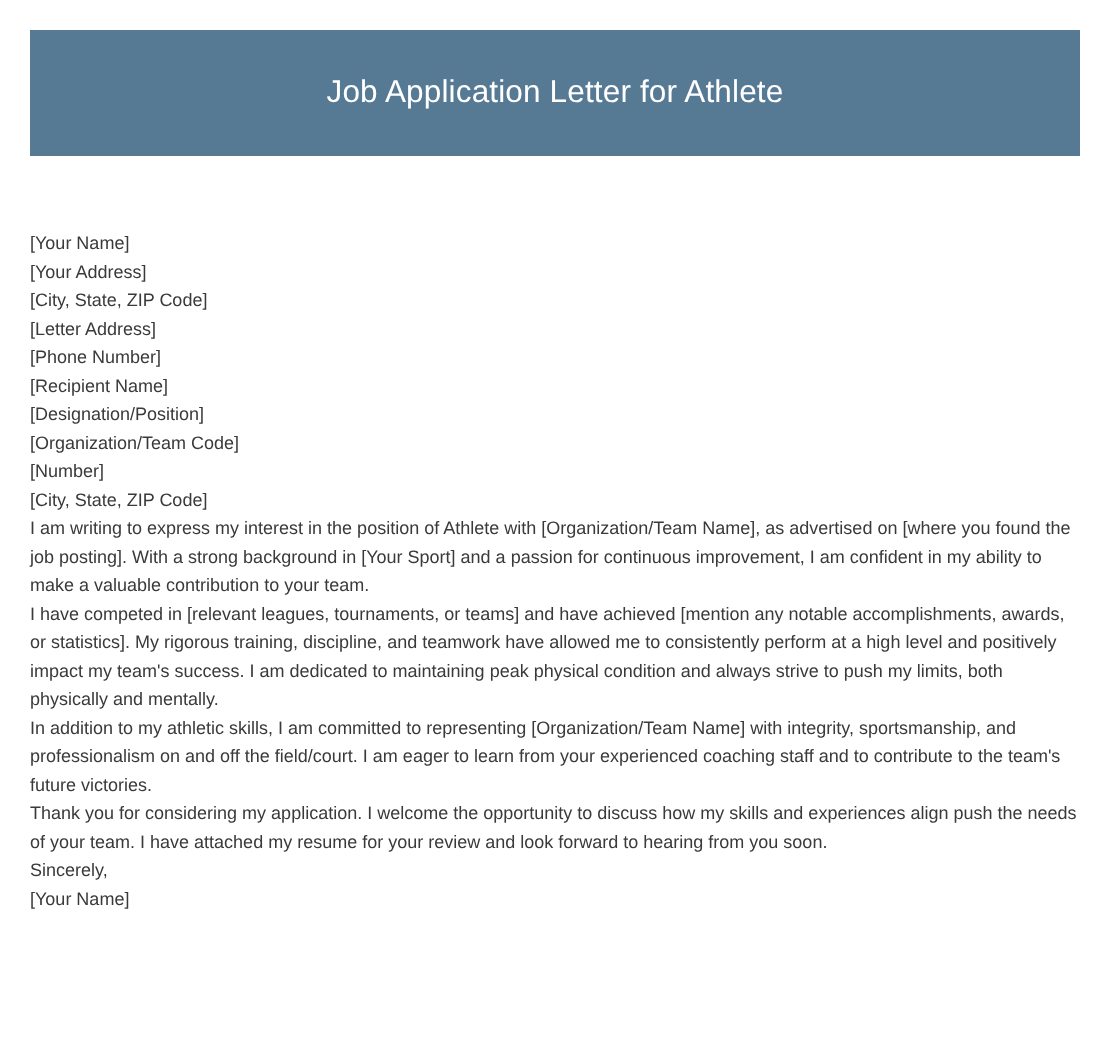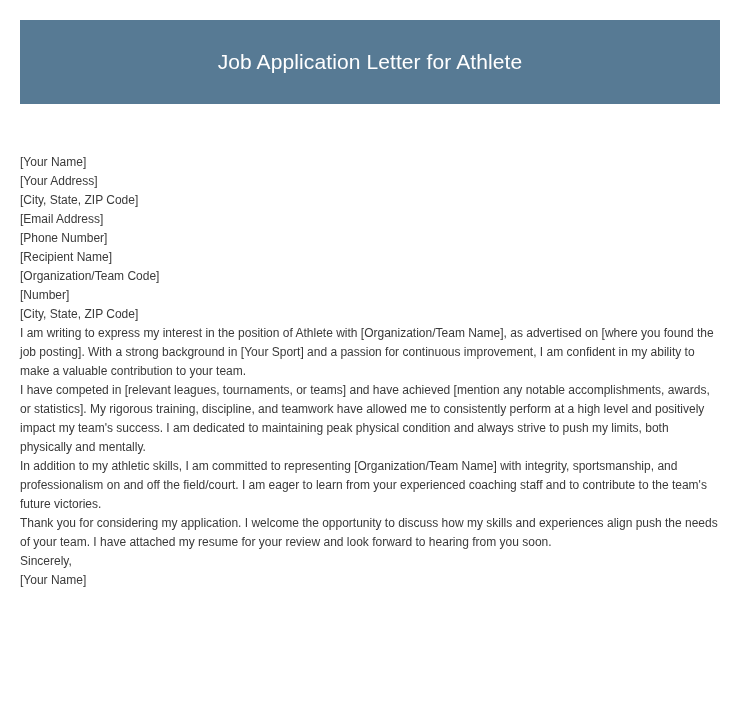--- a/index.html
+++ b/index.html
@@ -56,25 +56,26 @@
 
 <div class="header">
   <span class="header-title">Job Application Letter for Athlete</span>
 </div>
 
 <div class="letter">
   <div>
     <span class="line">[Your Name]</span>
     <span class="line">[Your Address]</span>
     <span class="line">[City, State, ZIP Code]</span>
-    <span class="line">[Email Address]</span>
+    <span class="line">[Letter Address]</span>
     <span class="line">[Phone Number]</span>
   </div>
   <div>
     <span class="line">[Recipient Name]</span>
+    <span class="line">[Designation/Position]</span>
     <span class="line">[Organization/Team Code]</span>
     <span class="line">[Number]</span>
     <span class="line">[City, State, ZIP Code]</span>
   </div>
   <p class="para">I am writing to express my interest in the position of Athlete with [Organization/Team Name], as advertised on [where you found the job posting]. With a strong background in [Your Sport] and a passion for continuous improvement, I am confident in my ability to make a valuable contribution to your team.</p>
   <p class="para">I have competed in [relevant leagues, tournaments, or teams] and have achieved [mention any notable accomplishments, awards, or statistics]. My rigorous training, discipline, and teamwork have allowed me to consistently perform at a high level and positively impact my team's success. I am dedicated to maintaining peak physical condition and always strive to push my limits, both physically and mentally.</p>
   <p class="para">In addition to my athletic skills, I am committed to representing [Organization/Team Name] with integrity, sportsmanship, and professionalism on and off the field/court. I am eager to learn from your experienced coaching staff and to contribute to the team's future victories.</p>
   <p class="para">Thank you for considering my application. I welcome the opportunity to discuss how my skills and experiences align push the needs of your team. I have attached my resume for your review and look forward to hearing from you soon.</p>
   <span class="line">Sincerely,</span>
   <span class="line">[Your Name]</span>

